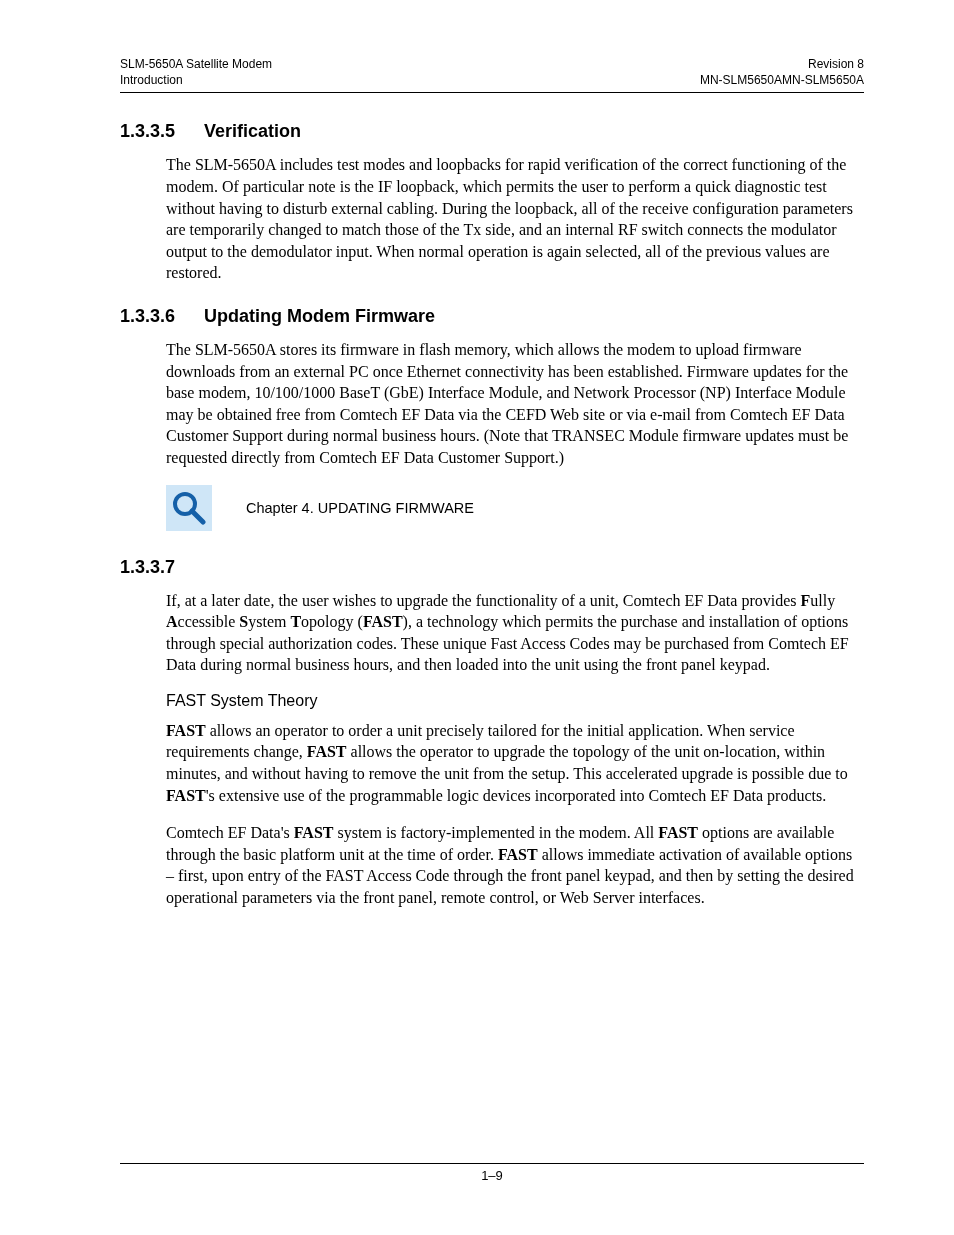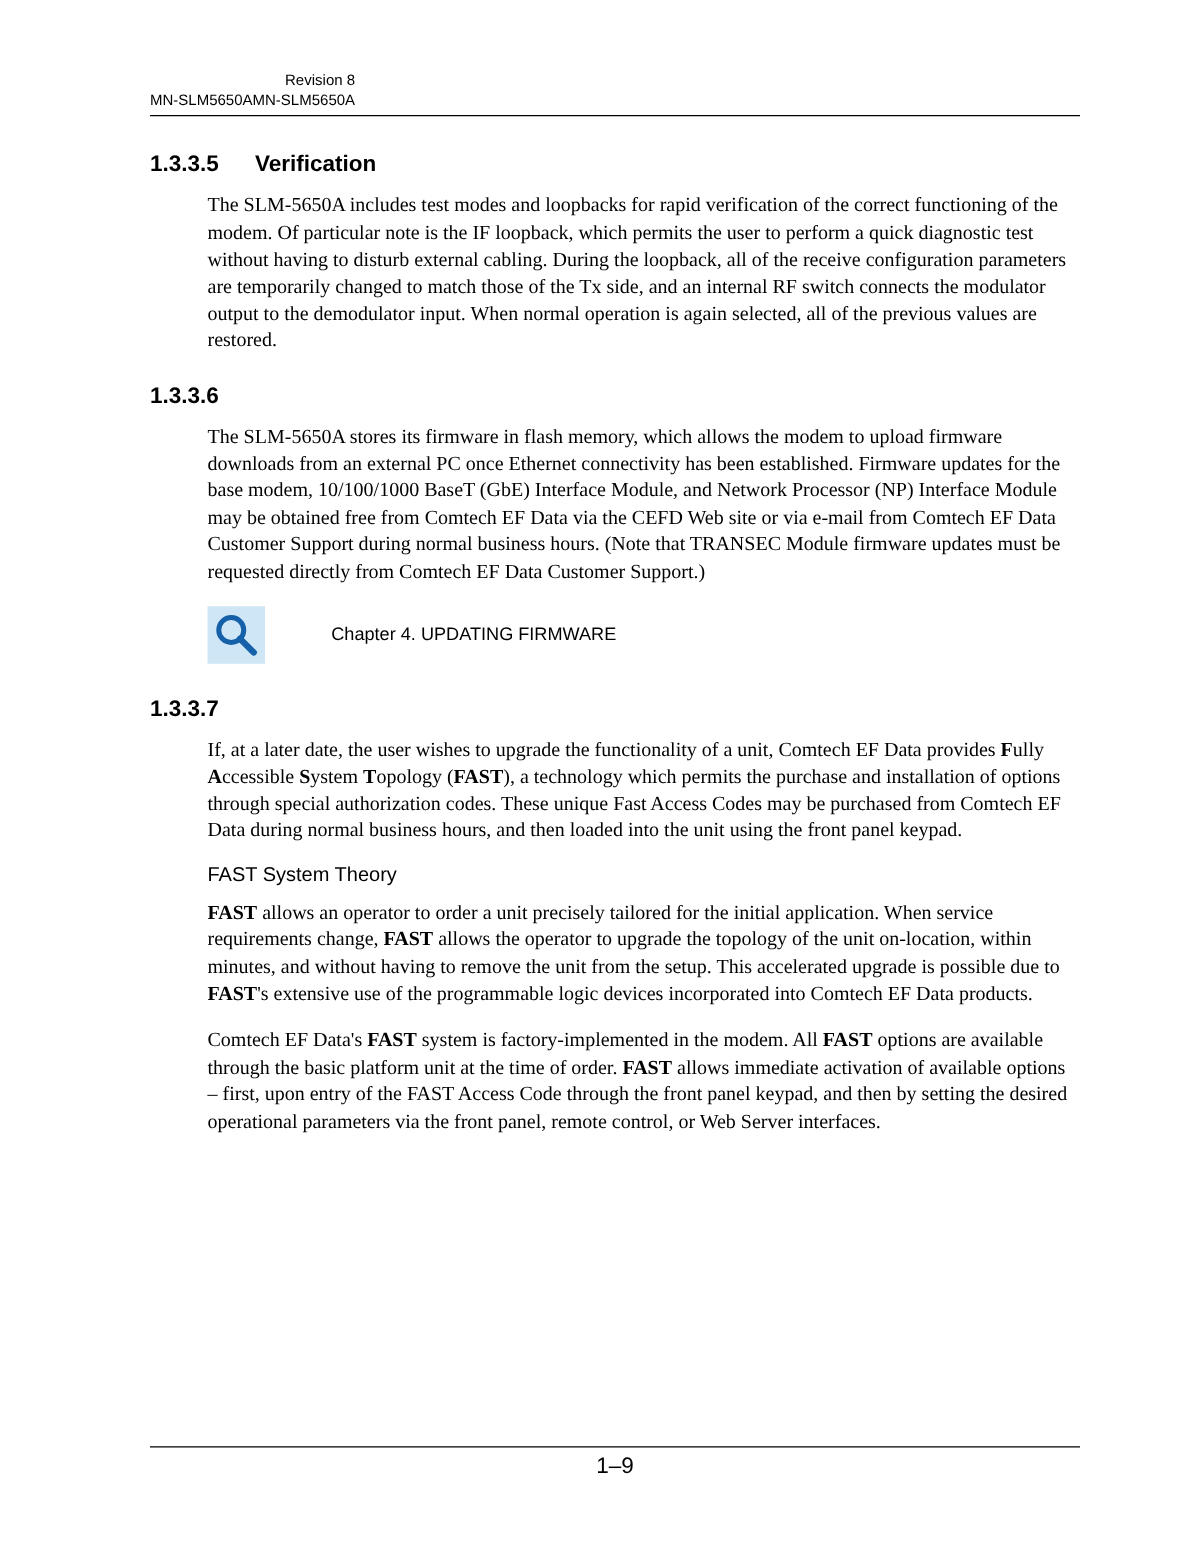--- a/index.html
+++ b/index.html
@@ -51,61 +51,65 @@
     width: 46px;
     height: 46px;
     background: #cfe6f7;
     display: flex;
     align-items: center;
     justify-content: center;
   }
   .callout-text {
     font-family: Arial, Helvetica, sans-serif;
     font-size: 14.5px;
-    margin-left: 19px;
   }
   .subheading {
     font-family: Arial, Helvetica, sans-serif;
     font-weight: normal;
     font-size: 16px;
     margin: 16px 0 10px 46px;
   }
   .footer {
     position: absolute;
     left: 120px;
     right: 90px;
     bottom: 52px;
     border-top: 1.5px solid #000;
     text-align: center;
-    font-size: 18px;
+    font-size: 13px;
     padding-top: 4px;
     font-family: Arial, Helvetica, sans-serif;
   }
   b { font-weight: bold; }
 </style>
 </head>
 <body>
 
 <div class="page">
 
   <div class="header">
+    <div class="left">
+      <div>SLM-5650A Satellite Modem</div>
+      <div>Introduction</div>
+    </div>
     <div class="right">
       <div>Revision 8</div>
       <div>MN-SLM5650AMN-SLM5650A</div>
     </div>
   </div>
 
   <div class="section-heading">
     <span>1.3.3.5</span>
     <span>Verification</span>
   </div>
   <p class="body-text">The SLM-5650A includes test modes and loopbacks for rapid verification of the correct functioning of the modem. Of particular note is the IF loopback, which permits the user to perform a quick diagnostic test without having to disturb external cabling. During the loopback, all of the receive configuration parameters are temporarily changed to match those of the Tx side, and an internal RF switch connects the modulator output to the demodulator input. When normal operation is again selected, all of the previous values are restored.</p>
 
   <div class="section-heading">
     <span>1.3.3.6</span>
+    <span>Updating Modem Firmware</span>
   </div>
   <p class="body-text">The SLM-5650A stores its firmware in flash memory, which allows the modem to upload firmware downloads from an external PC once Ethernet connectivity has been established. Firmware updates for the base modem, 10/100/1000 BaseT (GbE) Interface Module, and Network Processor (NP) Interface Module may be obtained free from Comtech EF Data via the CEFD Web site or via e-mail from Comtech EF Data Customer Support during normal business hours. (Note that TRANSEC Module firmware updates must be requested directly from Comtech EF Data Customer Support.)</p>
 
   <div class="callout">
     <div class="callout-icon">
       <svg width="38" height="38" viewBox="0 0 38 38">
         <circle cx="15" cy="15" r="10" fill="none" stroke="#1560a8" stroke-width="4"></circle>
         <line x1="22" y1="22" x2="33" y2="33" stroke="#1560a8" stroke-width="5" stroke-linecap="round"></line>
       </svg>
     </div>

